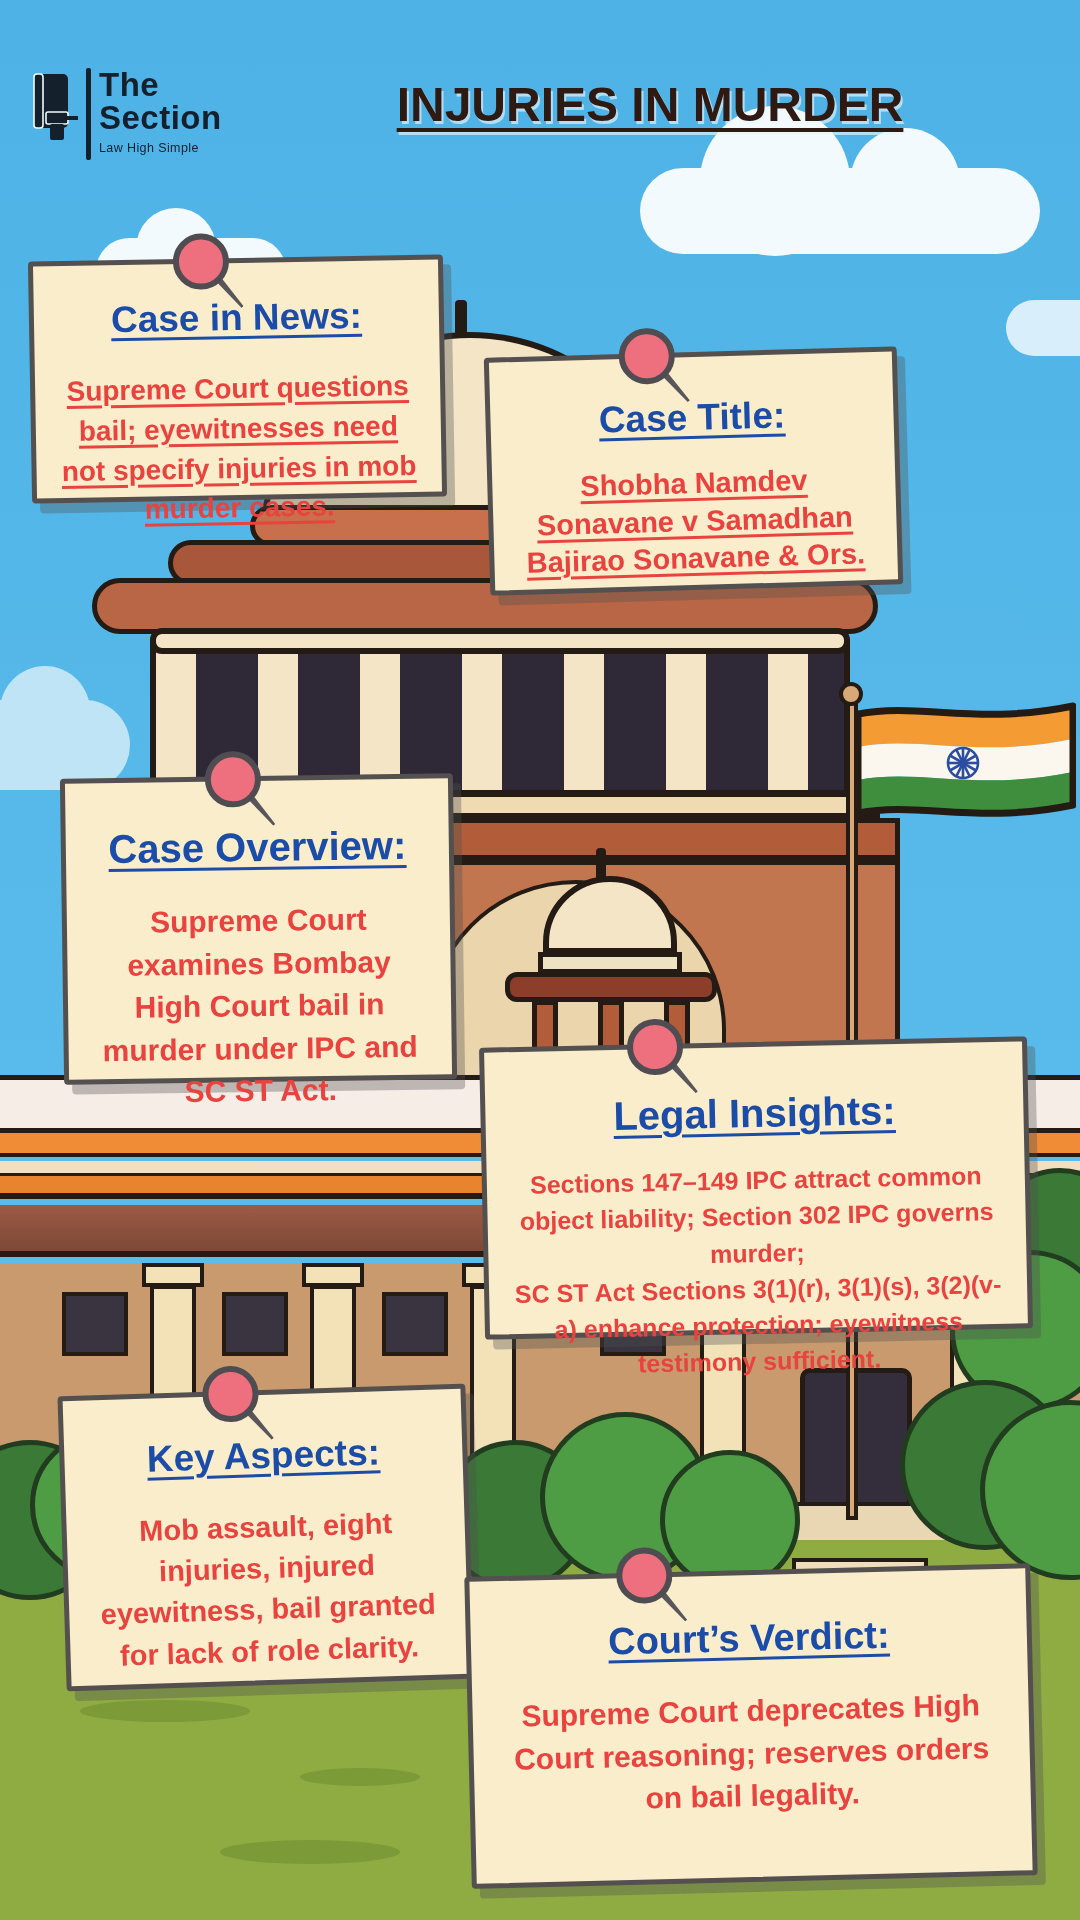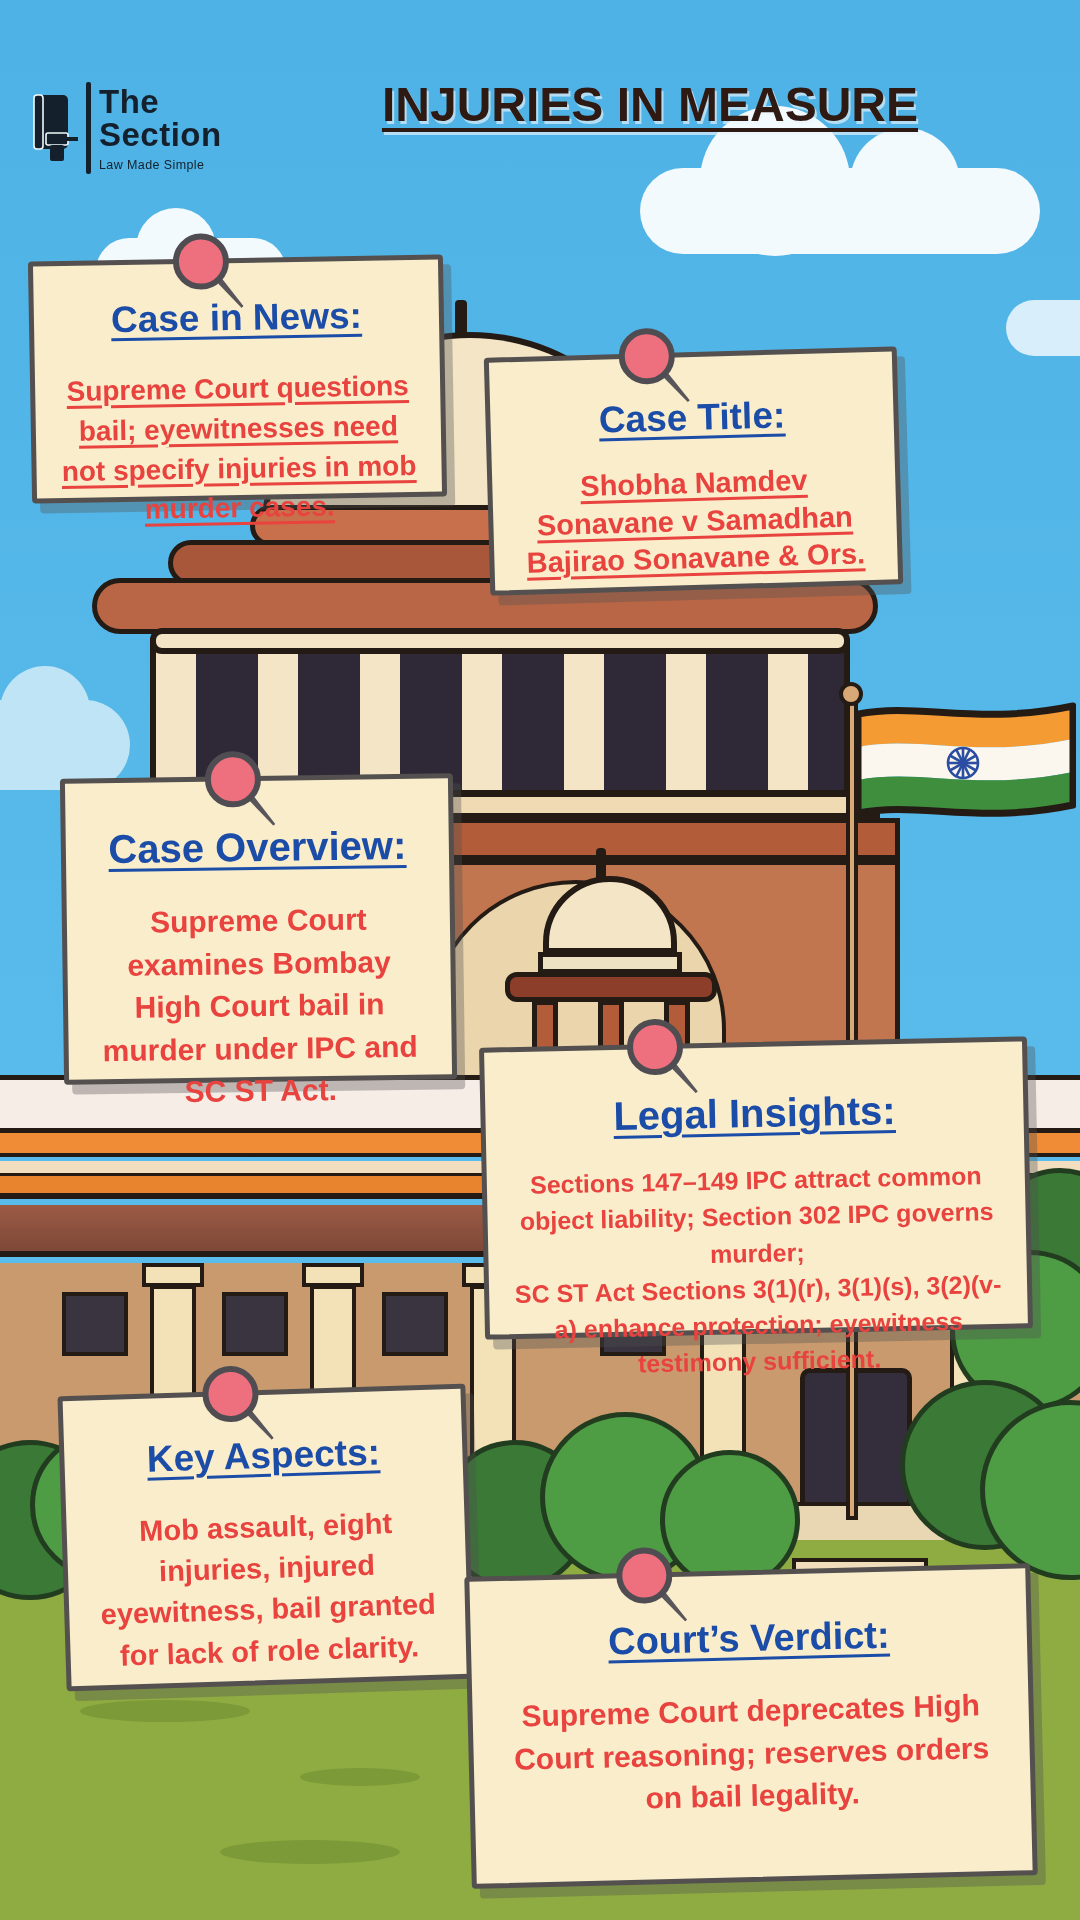--- a/index.html
+++ b/index.html
@@ -57,21 +57,21 @@
   #grass{left:-10px;top:1540px;width:1100px;height:390px;background:#8fac42;}
   .smudge{position:absolute;background:#7c9a38;border-radius:50%;}
   .step{position:absolute;background:#efddbc;border:4px solid #241b15;box-sizing:border-box;}
   .bush{position:absolute;border-radius:50%;background:#4e9c44;border:5px solid #223c1f;box-sizing:border-box;}
   .bush.dark{background:#3a7a36;}
   #pole{left:846px;top:700px;width:12px;height:820px;background:#d9a877;border:4px solid #241b15;box-sizing:border-box;}
   #pole-ball{left:839px;top:682px;width:24px;height:24px;border-radius:50%;background:#d9a877;border:4px solid #241b15;box-sizing:border-box;}
   #flag{left:858px;top:698px;width:218px;height:152px;}
 
   
-  #logo{left:26px;top:68px;width:220px;height:120px;display:flex;align-items:center;gap:8px;}
+  #logo{left:26px;top:68px;width:220px;height:120px;display:flex;gap:8px;}
   #logo .bar{width:5px;height:92px;background:#14202b;border-radius:2px;}
   #logo .names{color:#14202b;line-height:1.0;}
   #logo .nm{font-size:33px;font-weight:600;letter-spacing:0.5px;}
   #logo .tg{font-size:12.5px;margin-top:8px;letter-spacing:0.4px;font-weight:500;}
   #title{left:240px;top:76px;width:820px;text-align:center;color:#2e1a12;
          font-weight:800;font-size:48px;line-height:1.22;letter-spacing:0px;
          font-family:"Liberation Sans",sans-serif;
          text-shadow:2px 3px 0 rgba(235,246,252,0.65);}
   #title .tline{text-decoration:underline;text-decoration-thickness:4px;text-underline-offset:7px;}
 
@@ -203,26 +203,26 @@
       <rect x="8" y="6" width="34" height="54" rx="5" fill="#14202b"></rect>
       <rect x="8" y="6" width="9" height="54" rx="3" fill="#14202b" stroke="#f2fafd" stroke-width="1.6"></rect>
       <rect x="20" y="44" width="22" height="12" rx="2" fill="#14202b" stroke="#f2fafd" stroke-width="1.6"></rect>
       <rect x="24" y="56" width="14" height="16" rx="2" fill="#14202b"></rect>
       <line x1="38" y1="50" x2="52" y2="50" stroke="#14202b" stroke-width="4"></line>
     </svg>
     <div class="bar"></div>
     <div class="names">
       <div class="nm">The</div>
       <div class="nm">Section</div>
-      <div class="tg">Law Made Simple</div>
+      <div class="tg">Law High Simple</div>
     </div>
   </div>
 
   <div class="abs" id="title">
-    <div><span class="tline">INJURIES IN MEASURE</span></div>
+    <div><span class="tline">INJURIES IN MURDER</span></div>
   </div>
 
   <div class="card" id="card-news">
     <div class="pin" style="left:140px">
         <div class="tail"></div>
         <div class="head"></div>
       </div>
     <h2>Case in News:</h2>
     <div class="body u">Supreme Court questions bail; eyewitnesses need not specify injuries in mob murder cases.</div>
   </div>

